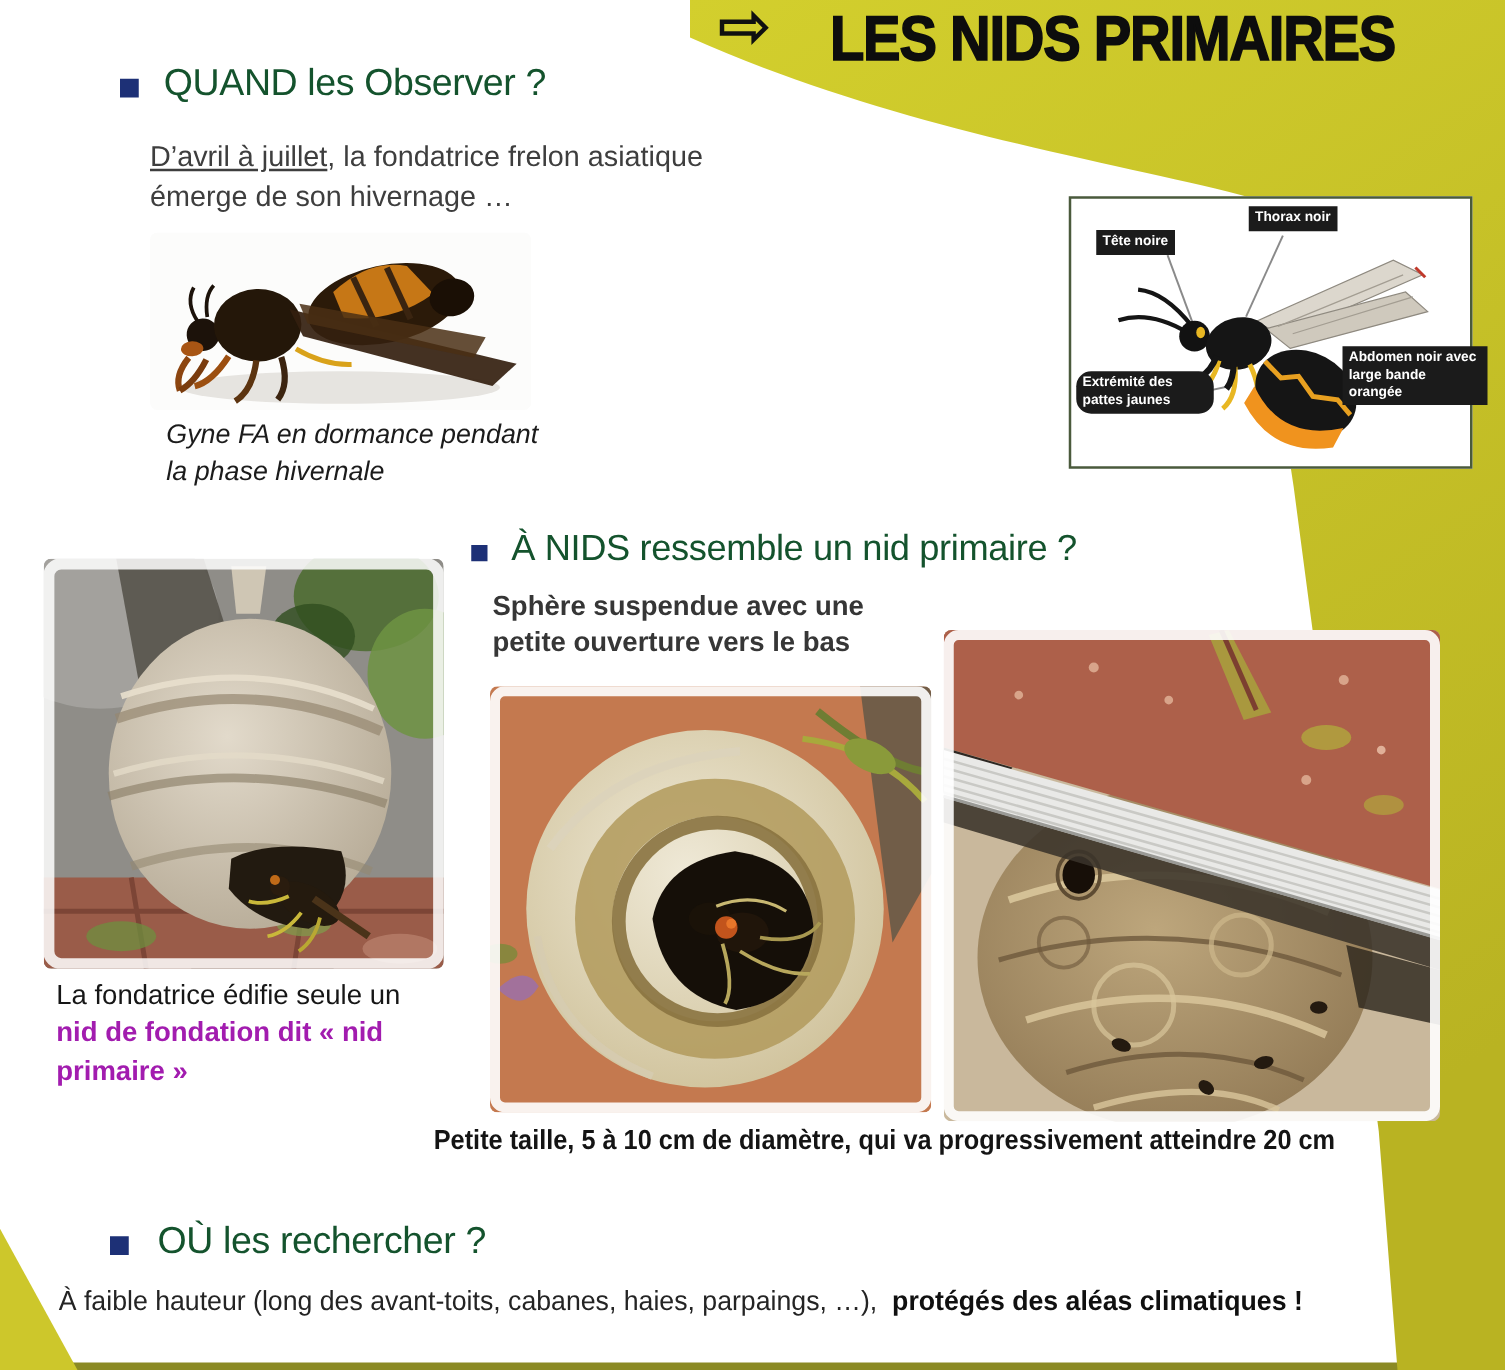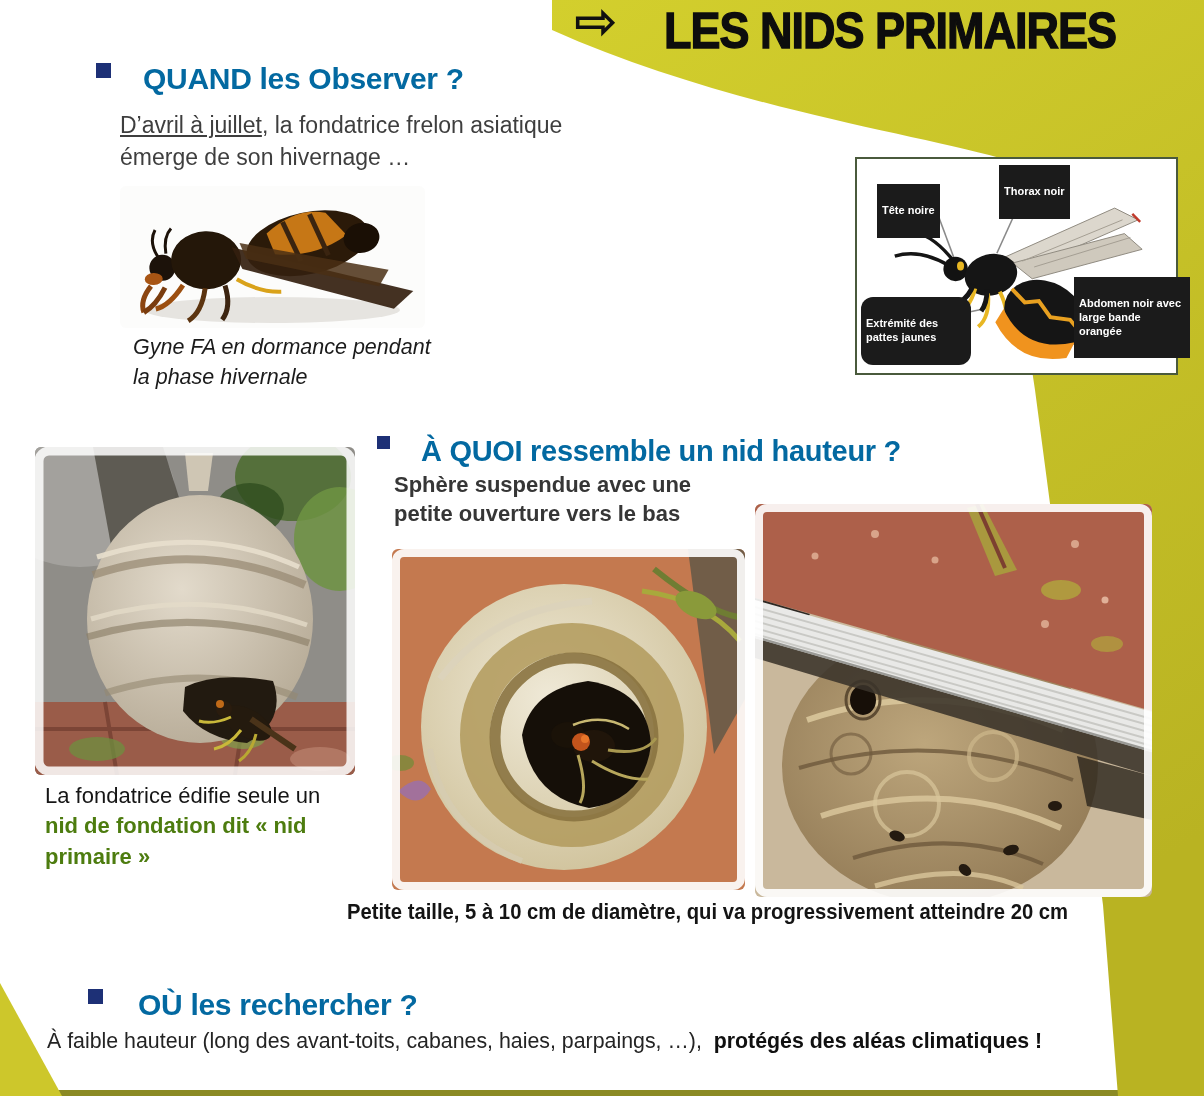--- a/index.html
+++ b/index.html
@@ -7,55 +7,55 @@
         font-family:"Liberation Sans",sans-serif;}
   .bg-shapes{position:absolute;left:0;top:0;width:1204px;height:1096px;}
 
   .arrow-glyph{position:absolute;left:574px;top:-10px;font-size:52px;line-height:1.2;
         color:#101010;font-weight:700;font-family:"DejaVu Sans",sans-serif;}
   .main-title{position:absolute;left:664px;top:2px;font-size:45px;font-weight:700;
         color:#0d0d0d;letter-spacing:-1px;white-space:nowrap;margin:0;
         transform:scaleY(1.12);transform-origin:top left;-webkit-text-stroke:1.2px #0d0d0d;}
 
   .bullet{position:absolute;background:#1d3076;}
-  .heading{position:absolute;margin:12px;color:#0369a1;font-weight:700;white-space:nowrap;
+  .heading{position:absolute;margin:0;color:#14532d;font-weight:400;white-space:nowrap;
         letter-spacing:-0.3px;}
   #h-quand{left:131px;top:50px;font-size:30px;}
   #b-quand{left:96px;top:63px;width:15px;height:15px;}
   #h-aquoi{left:409px;top:423px;font-size:29px;}
   #b-aquoi{left:377px;top:436px;width:13px;height:13px;}
   #h-ou{left:126px;top:976px;font-size:30px;}
   #b-ou{left:88px;top:989px;width:15px;height:15px;}
 
   .intro{position:absolute;left:120px;top:110px;width:470px;margin:0;
         font-size:23px;font-weight:400;color:#3e3e3e;line-height:1.38;}
   .intro .u{text-decoration:underline;}
   .photo{position:absolute;border-radius:6px;overflow:hidden;}
   #photo-gyne{left:120px;top:186px;width:305px;height:142px;background:#fdfdfd;}
   .caption-italic{position:absolute;left:130px;top:330px;width:310px;margin:3px;
         font-size:21.5px;font-style:italic;color:#1b1b1b;line-height:1.38;}
 
   .diagram{position:absolute;left:855px;top:157px;width:323px;height:218px;
         background:#ffffff;border:2.5px solid #4a5a3c;box-sizing:border-box;}
   .dlabel{position:absolute;background:#1b1b1b;color:#ffffff;font-size:11px;font-weight:700;
-        line-height:1.25;padding:20px 5px;}
+        line-height:1.25;padding:3px 5px;}
   #dl-tete{left:20px;top:25px;}
   #dl-thorax{left:142px;top:6px;}
   #dl-pattes{left:4px;top:138px;width:100px;border-radius:12px;}
   #dl-abdomen{left:217px;top:118px;width:106px;}
 
   .subtext{position:absolute;left:394px;top:470px;width:335px;margin:0;
         font-size:22px;font-weight:700;color:#363636;line-height:1.33;}
   #photo-nest-left{left:35px;top:447px;width:320px;height:328px;}
   #photo-nest-mid{left:392px;top:549px;width:353px;height:341px;}
   #photo-nest-right{left:755px;top:504px;width:397px;height:393px;}
 
   .left-caption{position:absolute;left:45px;top:781px;width:290px;margin:0;
         font-size:22px;color:#161616;line-height:1.38;}
-  .left-caption b{color:#4d7c0f;}
+  .left-caption b{color:#a21caf;}
   .size-note{position:absolute;left:347px;top:899px;margin:0;font-size:22px;font-weight:700;
         color:#141414;white-space:nowrap;transform:scaleX(0.92);transform-origin:left top;}
 
   .ou-text{position:absolute;left:47px;top:1028px;margin:0;font-size:22px;color:#242424;
         white-space:nowrap;transform:scaleX(0.97);transform-origin:left top;}
   .ou-text b{color:#101010;}
 </style>
 </head>
 <body>
 
@@ -140,21 +140,21 @@
         </g>
       </g>
     </svg>
     <div class="dlabel" id="dl-tete">Tête noire</div>
     <div class="dlabel" id="dl-thorax">Thorax noir</div>
     <div class="dlabel" id="dl-pattes">Extrémité des pattes jaunes</div>
     <div class="dlabel" id="dl-abdomen">Abdomen noir avec large bande orangée</div>
   </div>
 
   <span class="bullet" id="b-aquoi"></span>
-  <h2 class="heading" id="h-aquoi">À QUOI ressemble un nid hauteur ?</h2>
+  <h2 class="heading" id="h-aquoi">À NIDS ressemble un nid primaire ?</h2>
   <p class="subtext">Sphère suspendue avec une petite ouverture vers le bas</p>
 
   <div class="photo" id="photo-nest-left">
     <svg viewBox="0 0 320 328" width="320" height="328">
       <defs>
         <radialGradient id="nestG1" cx="0.42" cy="0.38" r="0.75">
           <stop offset="0" stop-color="#e2dacb"></stop>
             <stop offset="1" stop-color="#b2a691"></stop>
         </radialGradient>
       </defs>

